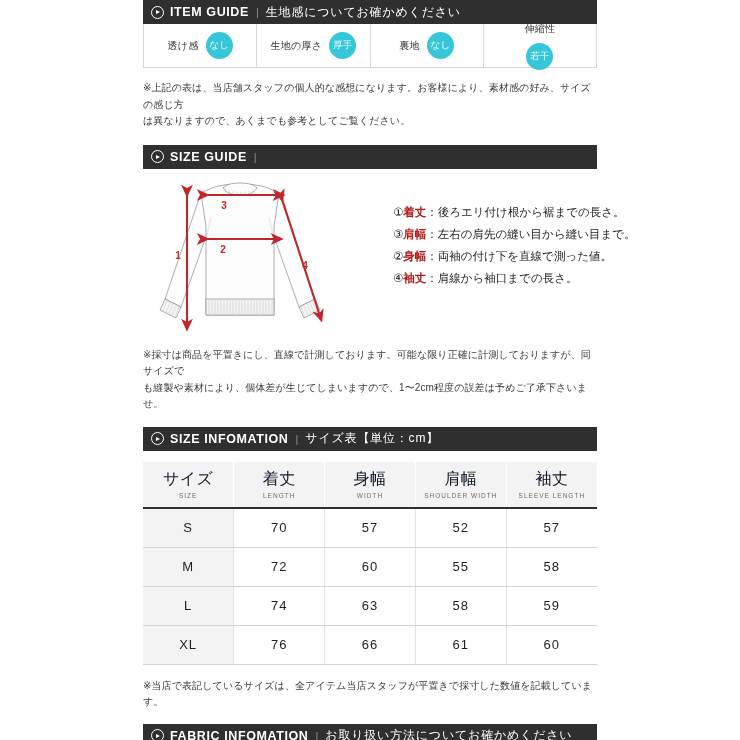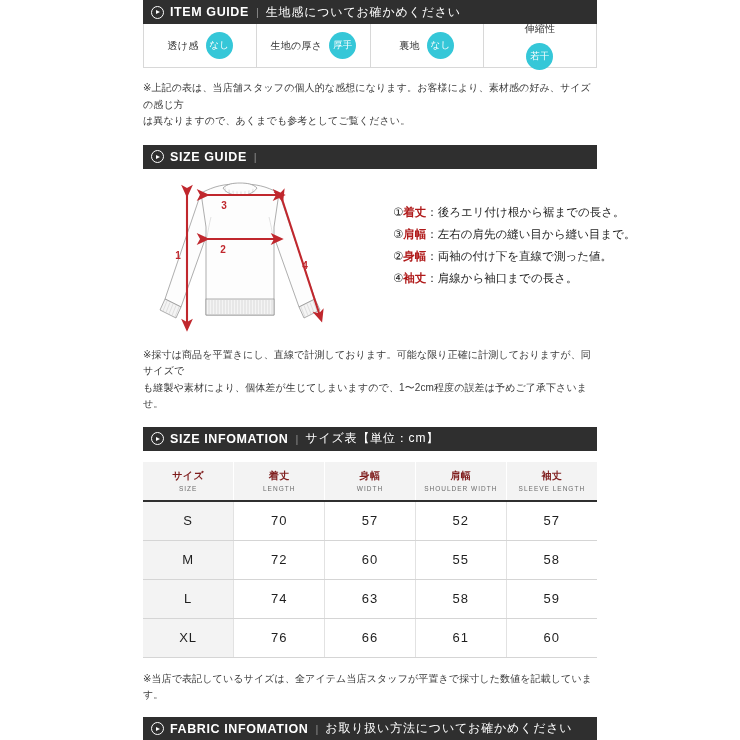--- a/index.html
+++ b/index.html
@@ -142,23 +142,23 @@
   table.size th{
     background:#f3f3f3;
     border-bottom:2.5px solid #2f2f2f;
     border-right:1px solid #ffffff;
     padding:7px 0 8px;
     font-weight:normal;
   }
   table.size th:last-child{border-right:none;}
   table.size th .jp{
     display:block;
-    font-size:10px;
-    font-weight:bold;
-    color:#7f1d1d;
+    font-size:16px;
+    font-weight:normal;
+    color:#0f172a;
     letter-spacing:.4px;
   }
   table.size th .en{
     display:block;
     font-size:6.5px;
     color:#6d6d6d;
     letter-spacing:1px;
     margin-top:2px;
   }
   table.size td{

